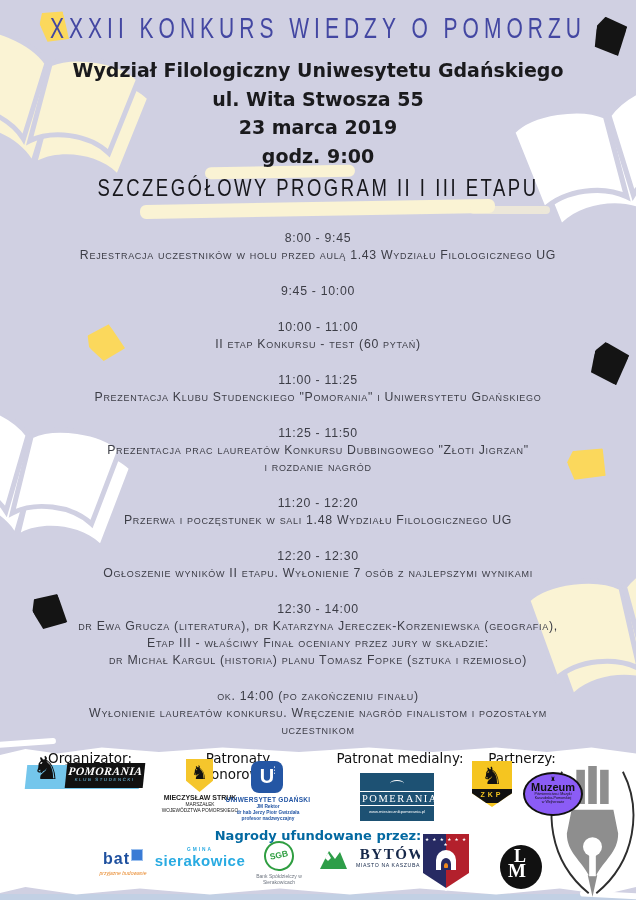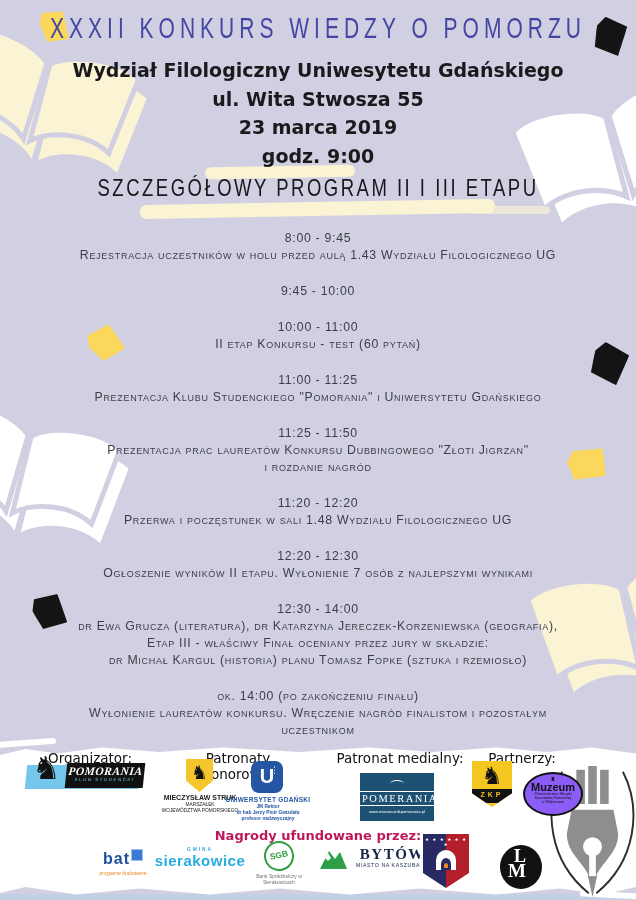--- a/index.html
+++ b/index.html
@@ -31,21 +31,21 @@
   .sched-item{margin-bottom:19px;}
   
   .footer{position:absolute;left:0;top:746px;width:636px;height:150px;z-index:3;}
   .footer-bg{position:absolute;left:0;top:0;width:100%;height:100%;background:var(--c-band-white,#fff);
     clip-path:polygon(0 6%,4% 2%,9% 5%,16% 1%,25% 4%,35% 1%,47% 4%,58% 1%,68% 4%,78% 1%,86% 4%,93% 1%,100% 5%,100% 94%,95% 99%,88% 95%,78% 99%,66% 95%,55% 99%,44% 95%,33% 99%,22% 95%,12% 99%,4% 94%,0 98%);}
   .bottom-strip{position:absolute;left:0;top:894px;width:636px;height:6px;background:#c2d0e4;z-index:2;}
   .streak{position:absolute;background:#fff;z-index:3;border-radius:4px;}
   .col-label{position:absolute;text-align:center;font-family:"DejaVu Sans",sans-serif;font-weight:400;
     font-size:13.5px;color:#111;top:4px;}
   .nagrody-label{position:absolute;left:198px;top:82px;width:240px;text-align:center;
-    font-family:"DejaVu Sans",sans-serif;font-weight:700;font-size:13px;color:#be185d;}
+    font-family:"DejaVu Sans",sans-serif;font-weight:700;font-size:13px;color:#0369a1;}
   
   .pomorania{position:absolute;left:26px;top:14px;width:118px;height:34px;}
   .pomorania .blue{position:absolute;left:0;top:5px;width:114px;height:24px;background:#74c6ec;transform:skewX(-6deg);}
   .pomorania .griffin{position:absolute;left:6px;top:-8px;font-size:32px;color:#111;line-height:32px;}
   .pomorania .banner{position:absolute;left:40px;top:3px;width:78px;height:25px;background:#111;transform:skewX(-6deg);text-align:center;}
   .pomorania .pname{display:block;margin-top:2px;font-family:"Liberation Serif",serif;font-style:italic;font-weight:700;
     font-size:11.5px;letter-spacing:.5px;color:#fff;}
   .pomorania .psub{display:block;font-size:4.5px;letter-spacing:1.5px;color:#74c6ec;}
   
   .herb{position:absolute;left:186px;top:13px;width:27px;height:33px;background:#f5c62c;

